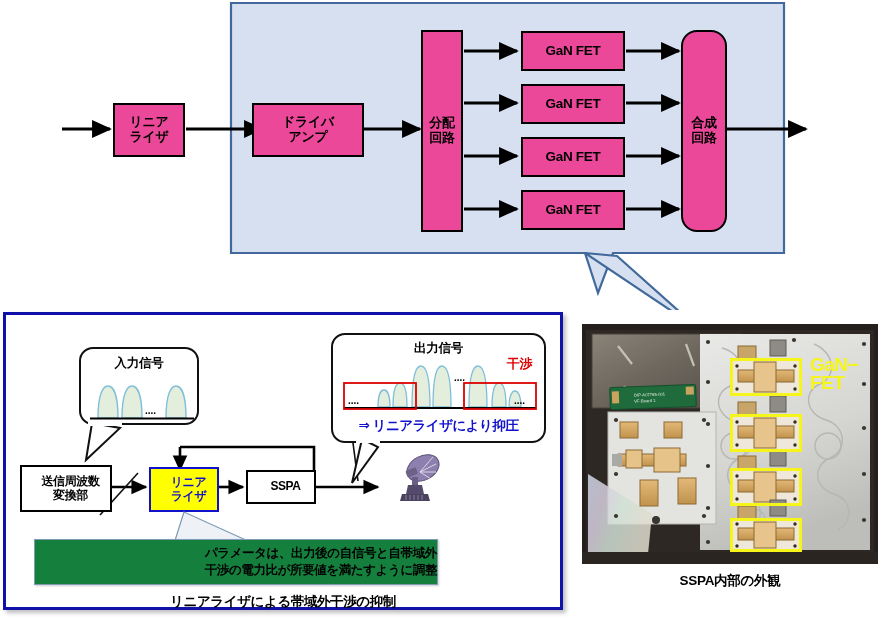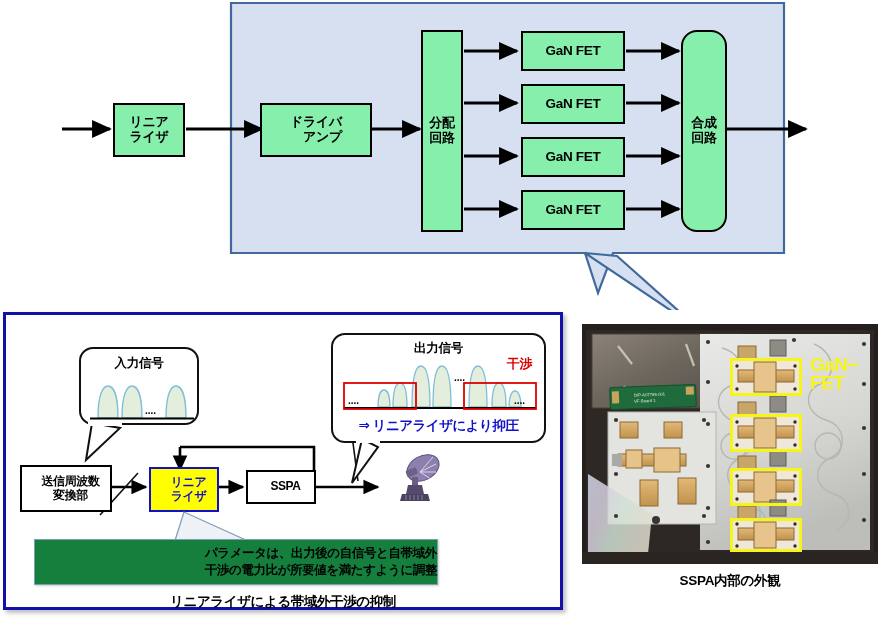--- a/index.html
+++ b/index.html
@@ -14,21 +14,21 @@
 
   
   .abs{position:absolute;}
 
   
   #topdiagram{position:absolute;left:0;top:0;width:885px;height:300px;}
 
   .blk{
     position:absolute;
     border:2px solid #000;
-    background:#86efac;
+    background:#ec4899;
     box-sizing:border-box;
     display:flex;align-items:center;justify-content:center;
     text-align:center;
     font-weight:bold;
     color:#000;
     line-height:1.12;
     letter-spacing:-0.3px;
   }
   .blk.jp{font-size:13px;}
   .blk.en{font-size:13.5px;}
@@ -132,21 +132,21 @@
         <line x1="626" y1="209" x2="679" y2="209"></line>
         <line x1="727" y1="129" x2="806" y2="129"></line>
       </g>
     </svg>
 
     <div class="blk jp" style="left:113px;top:103px;width:72px;height:54px;">
       <span style="white-space:pre-line">リニア
 ライザ</span>
     </div>
 
-    <div class="blk jp" style="left:260px;top:103px;width:112px;height:54px;text-align:right;">
+    <div class="blk jp" style="left:252px;top:103px;width:112px;height:54px;">
       <span style="white-space:pre-line">ドライバ
 アンプ</span>
     </div>
 
     <div class="blk vert" style="left:421px;top:30px;width:42px;height:202px;">
       <span style="white-space:pre-line">分配
 回路</span>
     </div>
 
     <div class="blk en" style="left:521px;top:31px;width:104px;height:40px;">

